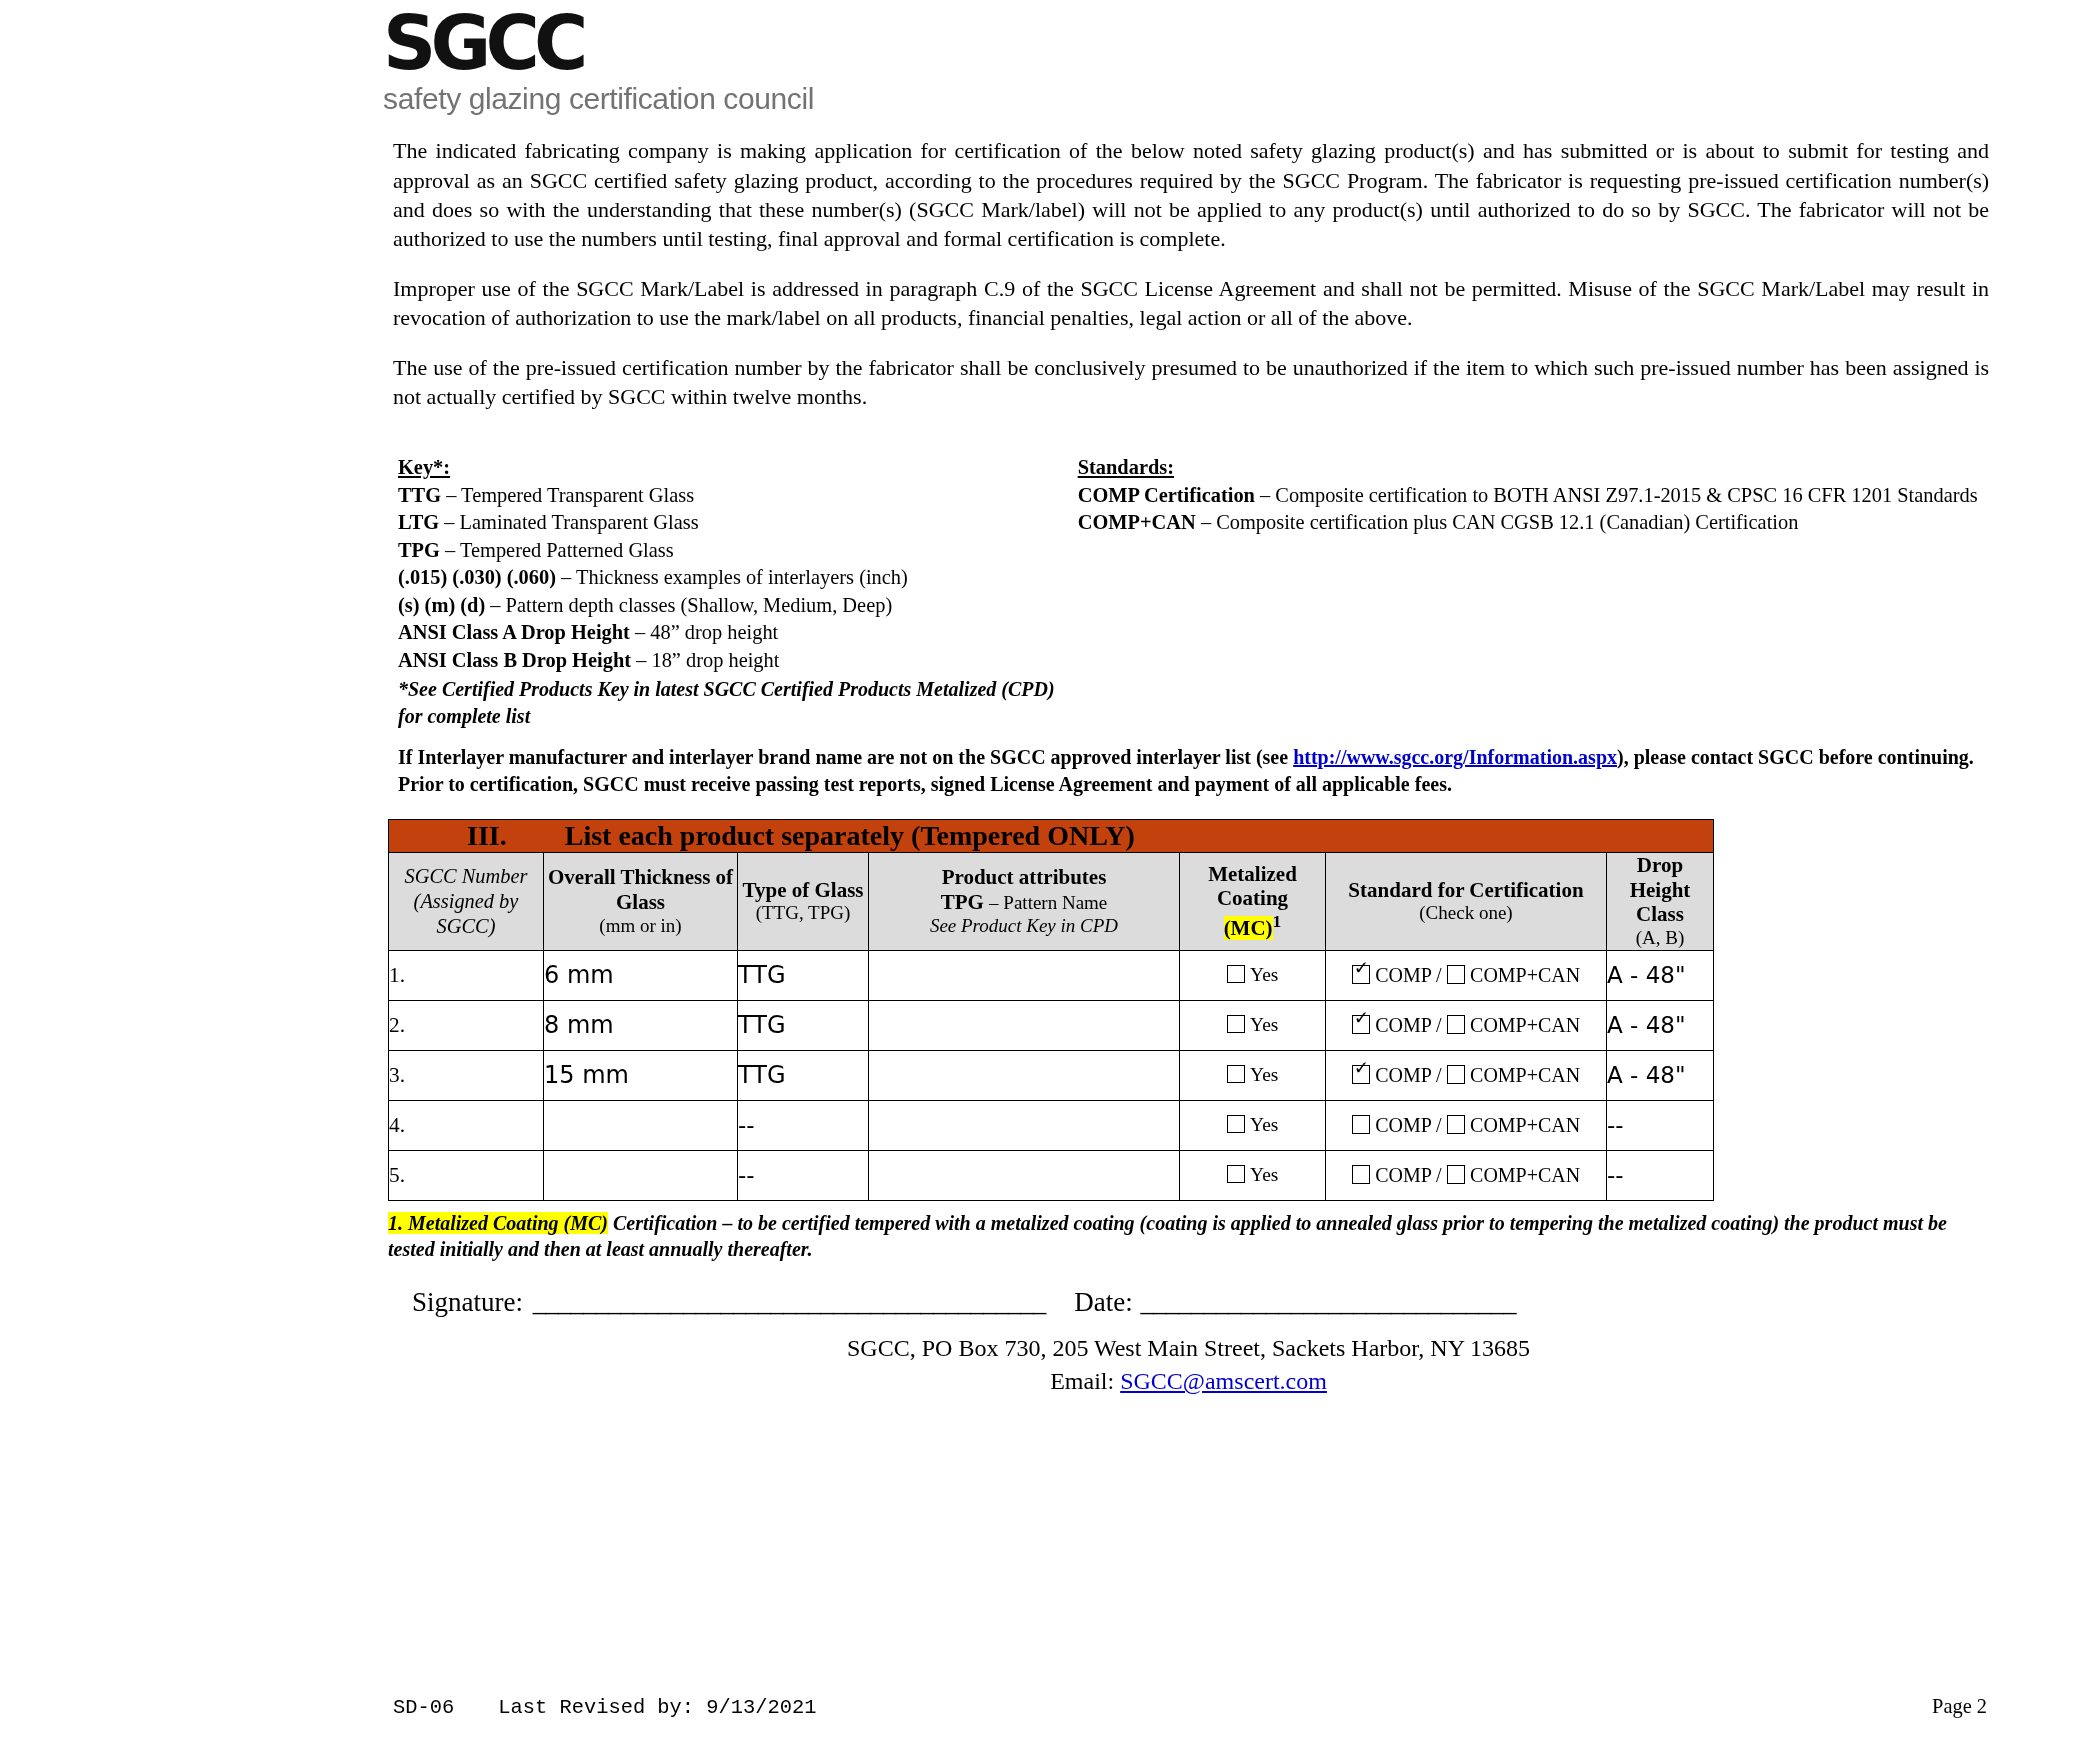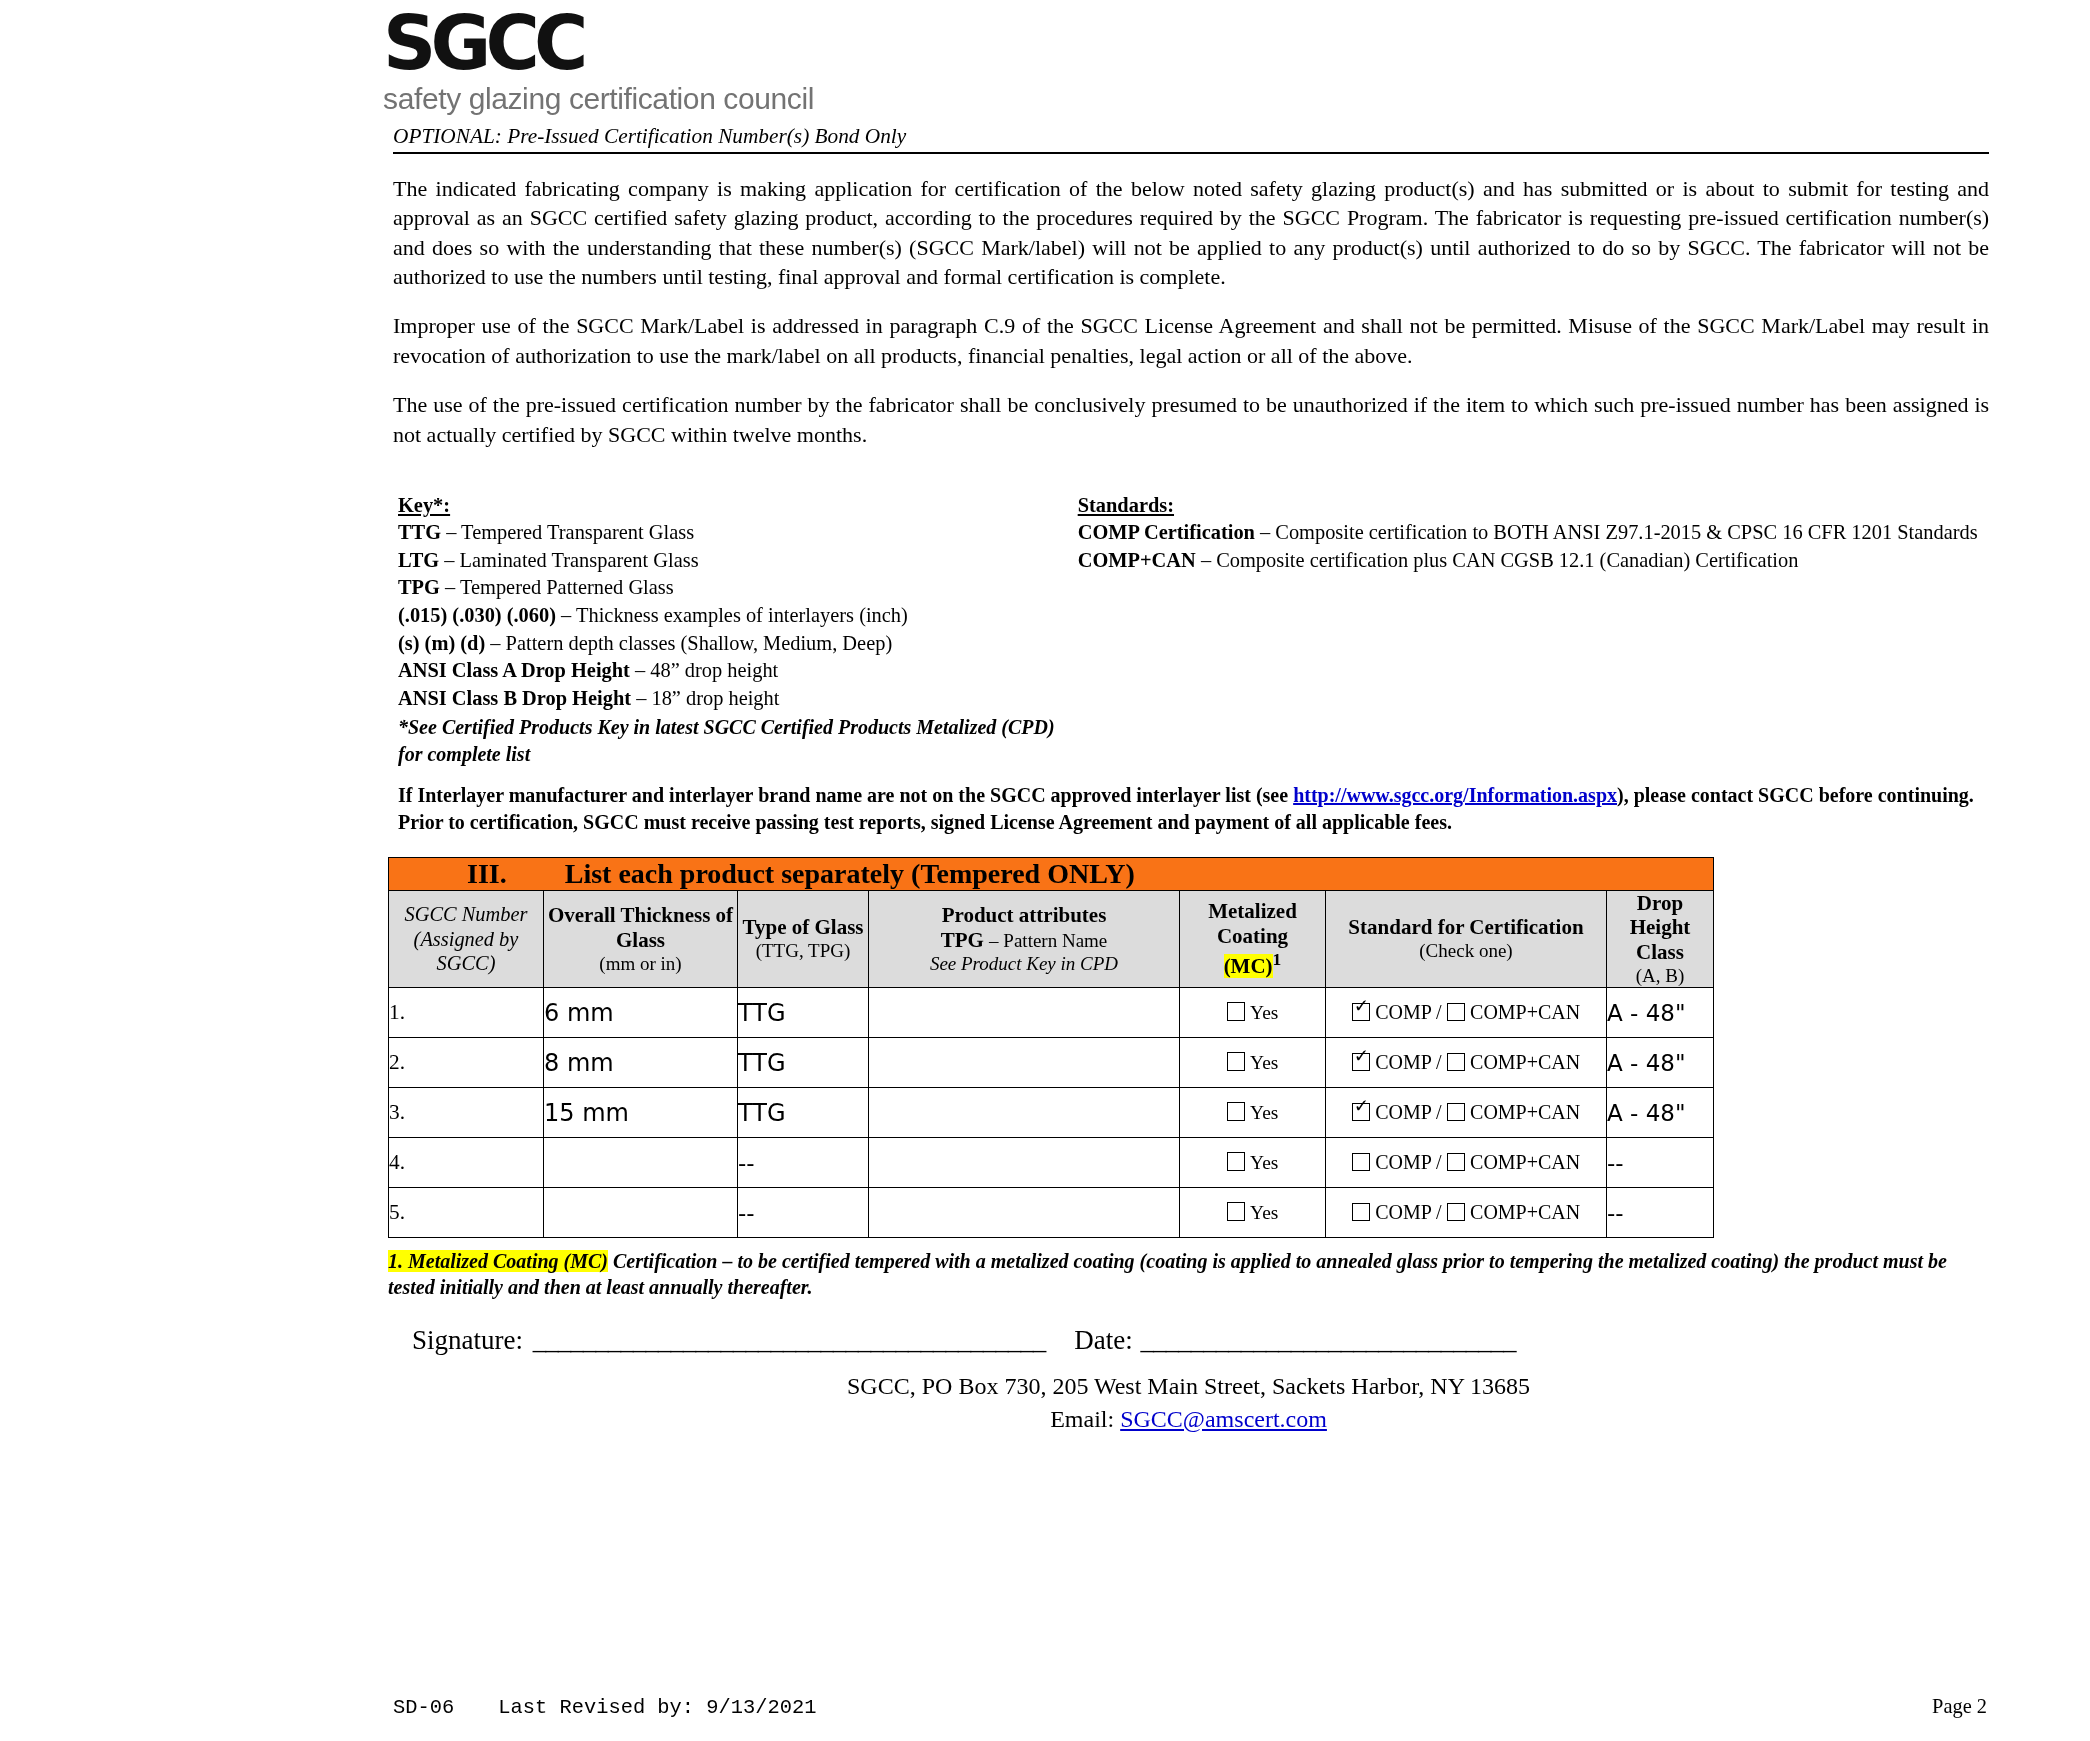--- a/index.html
+++ b/index.html
@@ -122,21 +122,21 @@
     border-collapse: collapse;
     width: 1325px;
     table-layout: fixed;
   }
   table.t td, table.t th {
     border: 1.5px solid #000;
     padding: 0;
     vertical-align: middle;
   }
   .sec-head {
-    background: #f97316;
+    background: #c2410c;
     font-weight: bold;
     font-size: 28px;
     padding: 6.8px 0 7.8px 0;
   }
   .sec-head .num { padding-left: 78px; padding-right: 58px; }
   .hdr {
     background: #dcdcdc;
     text-align: center;
     font-weight: bold;
     font-size: 21px;
@@ -242,24 +242,20 @@
 
 <div class="page">
 
   <div class="header">
     <div class="logo-block">
       <div class="logo-mark">SGCC</div>
       <div class="logo-sub">safety glazing certification council</div>
     </div>
   </div>
 
-  <div class="optional-row">
-    <div class="optional-text">OPTIONAL: Pre-Issued Certification Number(s) Bond Only</div>
-    <div class="rule"></div>
-  </div>
 
   <div class="body-wrap">
     <div class="para">The indicated fabricating company is making application for certification of the below noted safety glazing product(s) and has submitted or is about to submit for testing and approval as an SGCC certified safety glazing product, according to the procedures required by the SGCC Program. The fabricator is requesting pre-issued certification number(s) and does so with the understanding that these number(s) (SGCC Mark/label) will not be applied to any product(s) until authorized to do so by SGCC. The fabricator will not be authorized to use the numbers until testing, final approval and formal certification is complete.</div>
     <div class="para">Improper use of the SGCC Mark/Label is addressed in paragraph C.9 of the SGCC License Agreement and shall not be permitted. Misuse of the SGCC Mark/Label may result in revocation of authorization to use the mark/label on all products, financial penalties, legal action or all of the above.</div>
     <div class="para">The use of the pre-issued certification number by the fabricator shall be conclusively presumed to be unauthorized if the item to which such pre-issued number has been assigned is not actually certified by SGCC within twelve months.</div>
   </div>
 
   <div class="keyarea">
     <div class="keycol">
       <div class="ul">Key*:</div>

